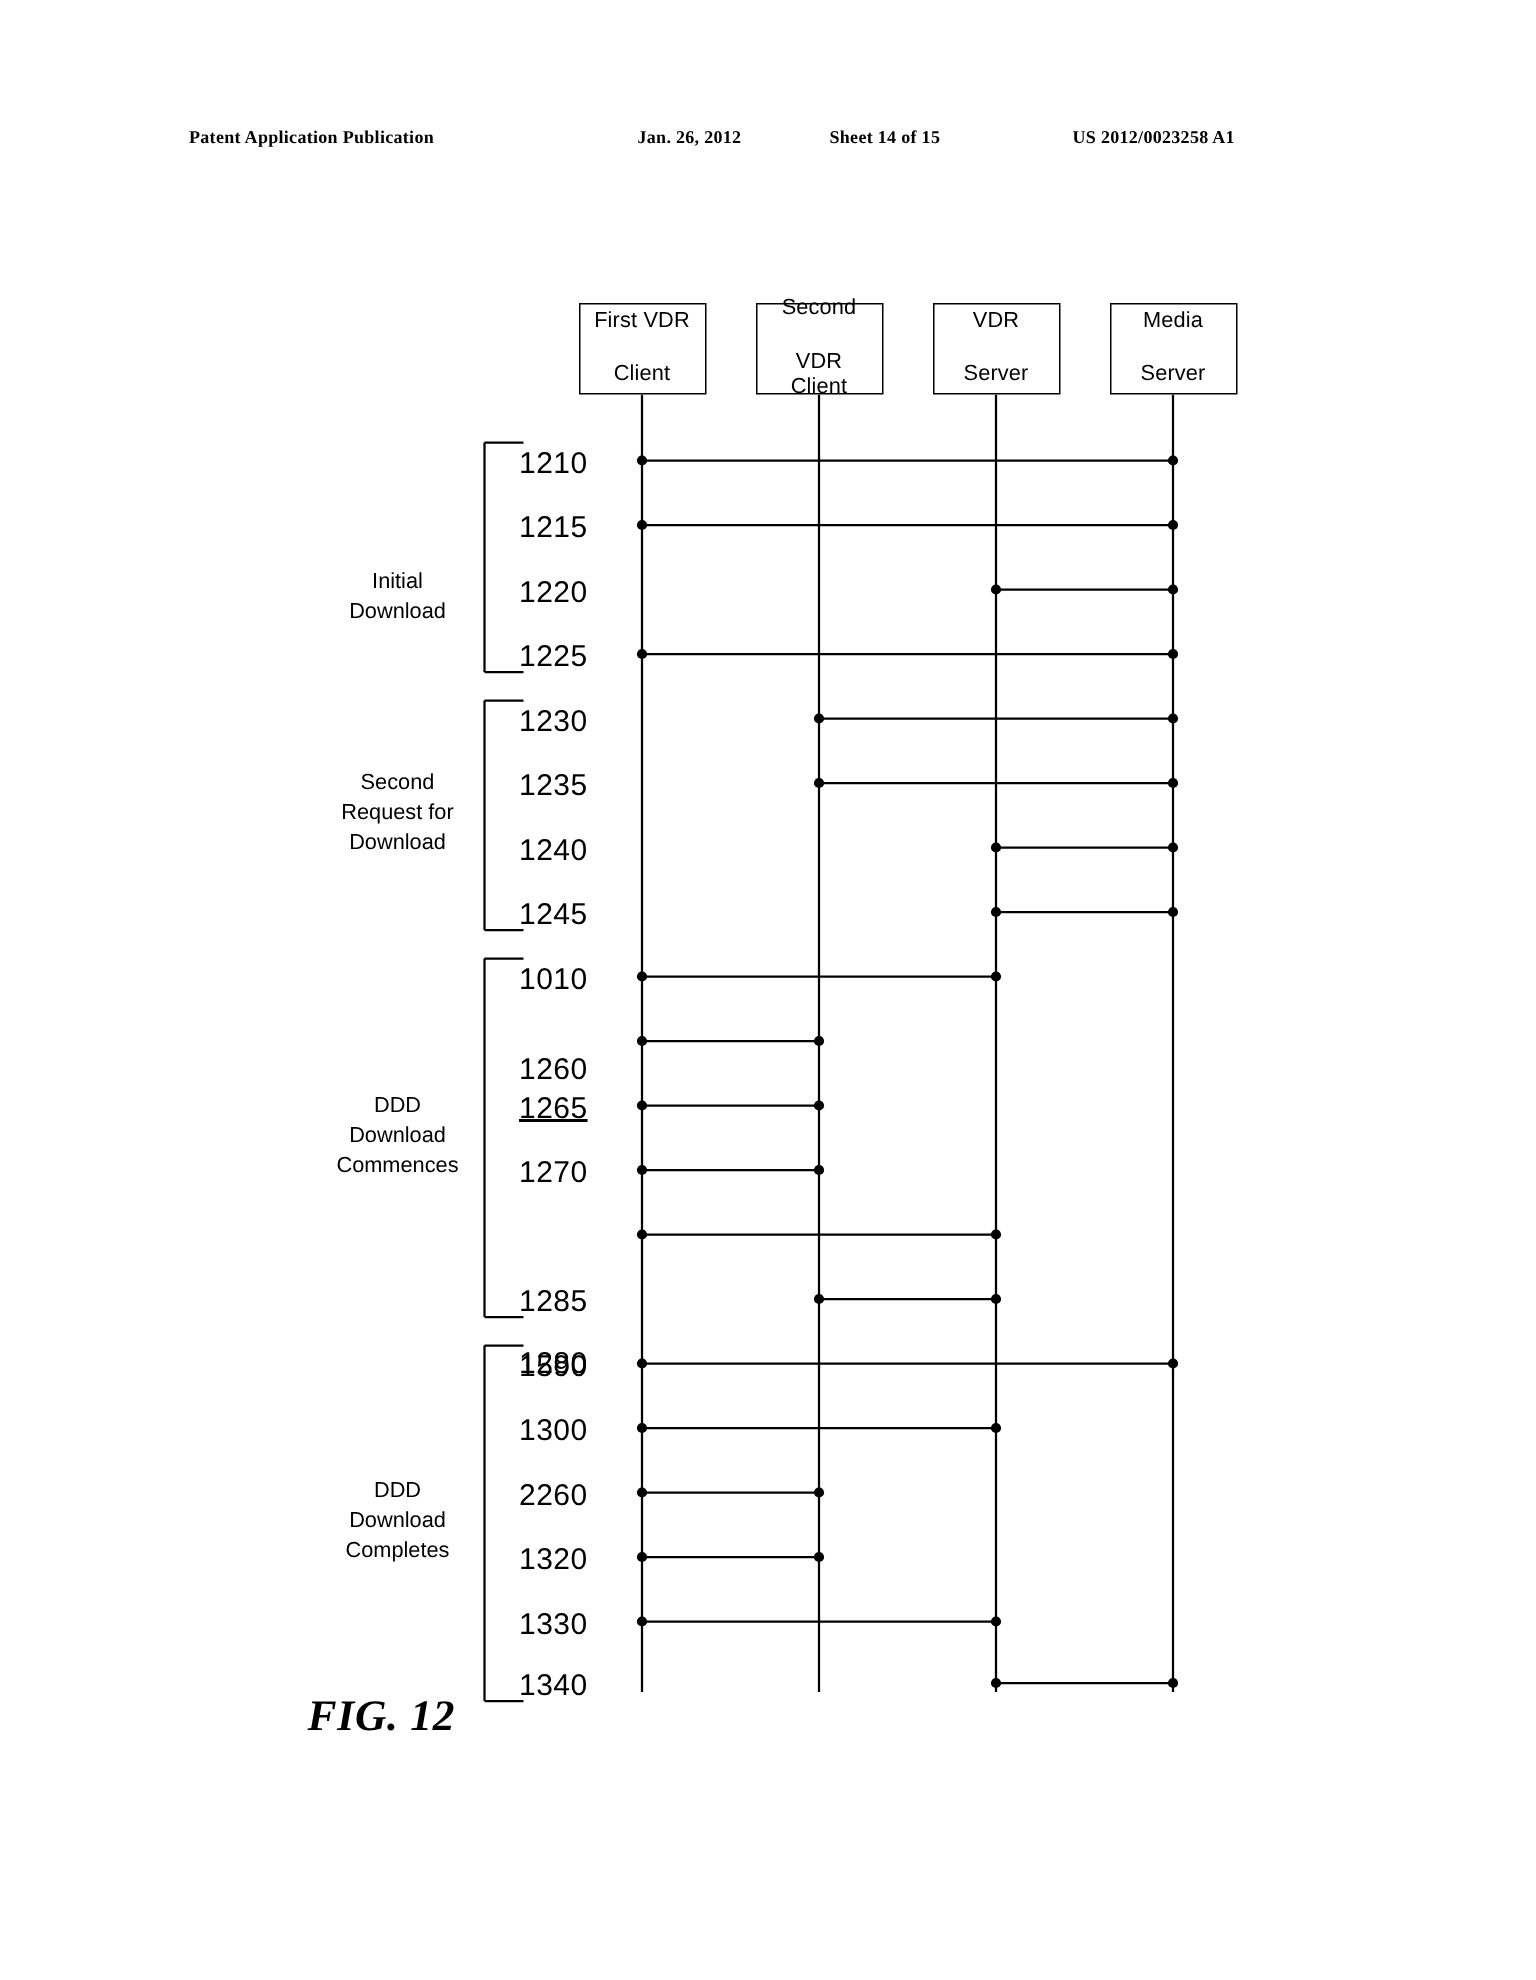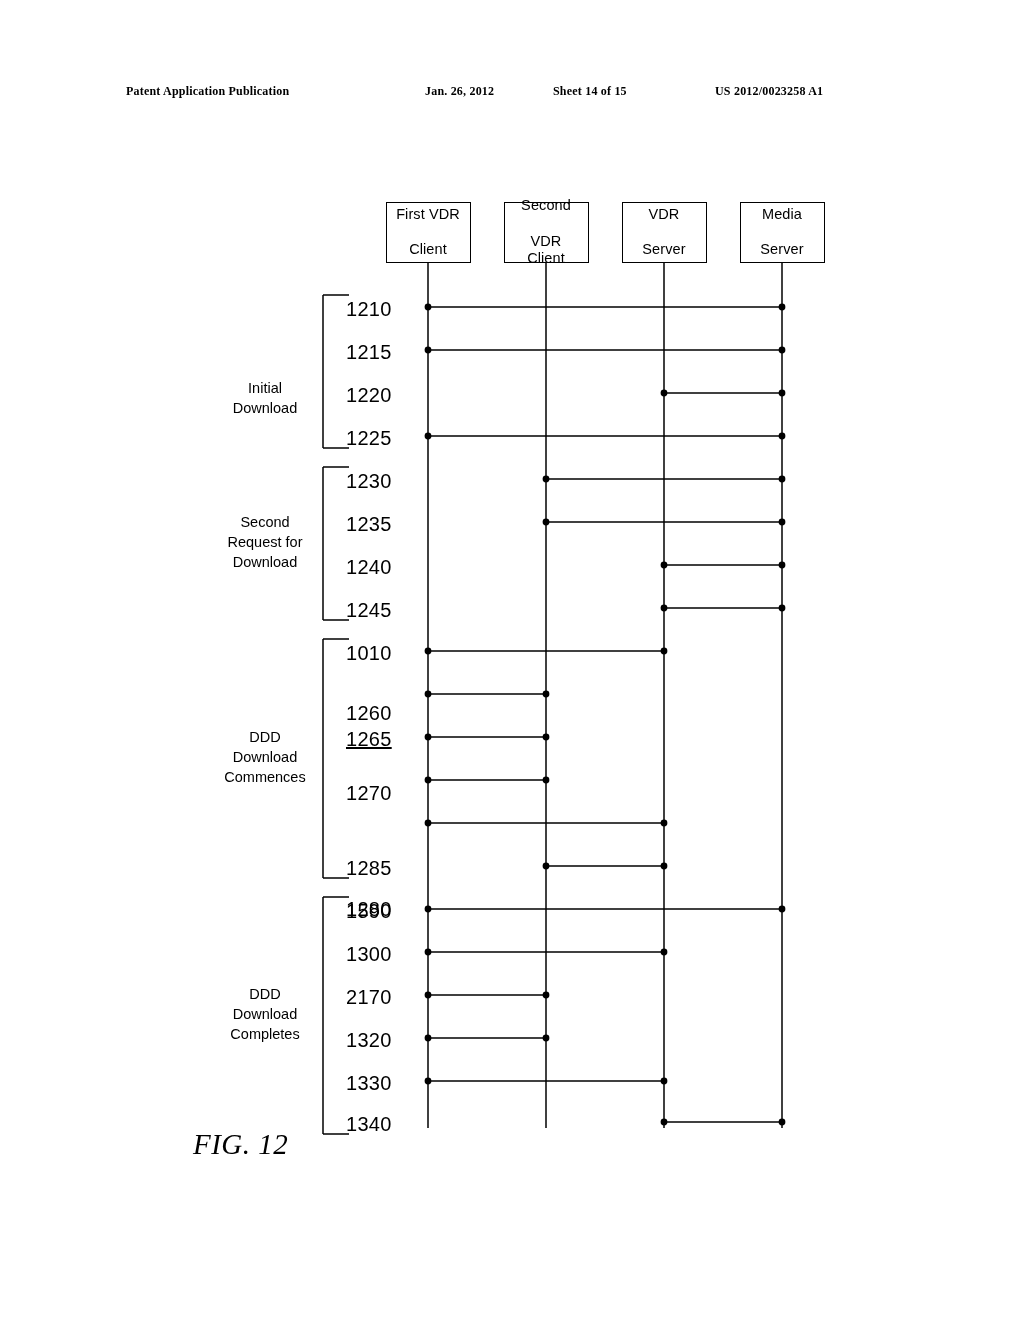--- a/index.html
+++ b/index.html
@@ -81,24 +81,24 @@
     font-size: 14.5px;
     line-height: 1.38;
     text-align: center;
     white-space: pre-line;
     width: 160px;
   }
 
   
   #figure-caption {
     position: absolute;
-    left: 193px;
+    left: 205px;
     top: 1128px;
     font-family: "Liberation Serif", serif;
-    font-weight: normal;
+    font-weight: bold;
     font-style: italic;
     font-size: 29px;
     letter-spacing: 0.5px;
     text-align: center;
   }
 </style>
 </head>
 <body>
 
 <div id="patent-header">
@@ -267,26 +267,26 @@
       <div class="step-num" style="left: 346px; top: 341px;">1215</div>
       <div class="step-num" style="left: 346px; top: 384px;">1220</div>
       <div class="step-num" style="left: 346px; top: 427px;">1225</div>
       <div class="step-num" style="left: 346px; top: 470px;">1230</div>
       <div class="step-num" style="left: 346px; top: 513px;">1235</div>
       <div class="step-num" style="left: 346px; top: 556px;">1240</div>
       <div class="step-num" style="left: 346px; top: 599px;">1245</div>
       <div class="step-num" style="left: 346px; top: 642px;">1010</div>
       <div class="step-num" style="left: 346px; top: 685px; margin-top: 17px;">1260</div>
       <div class="step-num" style="left: 346px; top: 728px; text-decoration: underline;">1265</div>
-      <div class="step-num" style="left: 346px; top: 771px; margin-top: 11px;">1270</div>
+      <div class="step-num" style="left: 346px; top: 771px;">1270</div>
       <div class="step-num" style="left: 346px; top: 852px; margin-top: 46px;">1280</div>
       <div class="step-num" style="left: 346px; top: 857px;">1285</div>
       <div class="step-num" style="left: 346px; top: 900px;">1590</div>
       <div class="step-num" style="left: 346px; top: 943px;">1300</div>
-      <div class="step-num" style="left: 346px; top: 986px;">2170</div>
+      <div class="step-num" style="left: 346px; top: 986px;">2260</div>
       <div class="step-num" style="left: 346px; top: 1029px;">1320</div>
       <div class="step-num" style="left: 346px; top: 1072px;">1330</div>
       <div class="step-num" style="left: 346px; top: 1113px;">1340</div>
     </div>
   <div id="phase-label-layer">
       <div class="phase-label" style="left: 185px; top: 349.5px; margin-top: 28px;">Initial
 Download</div>
       <div class="phase-label" style="left: 185px; top: 511.5px;">Second
 Request for
 Download</div>

